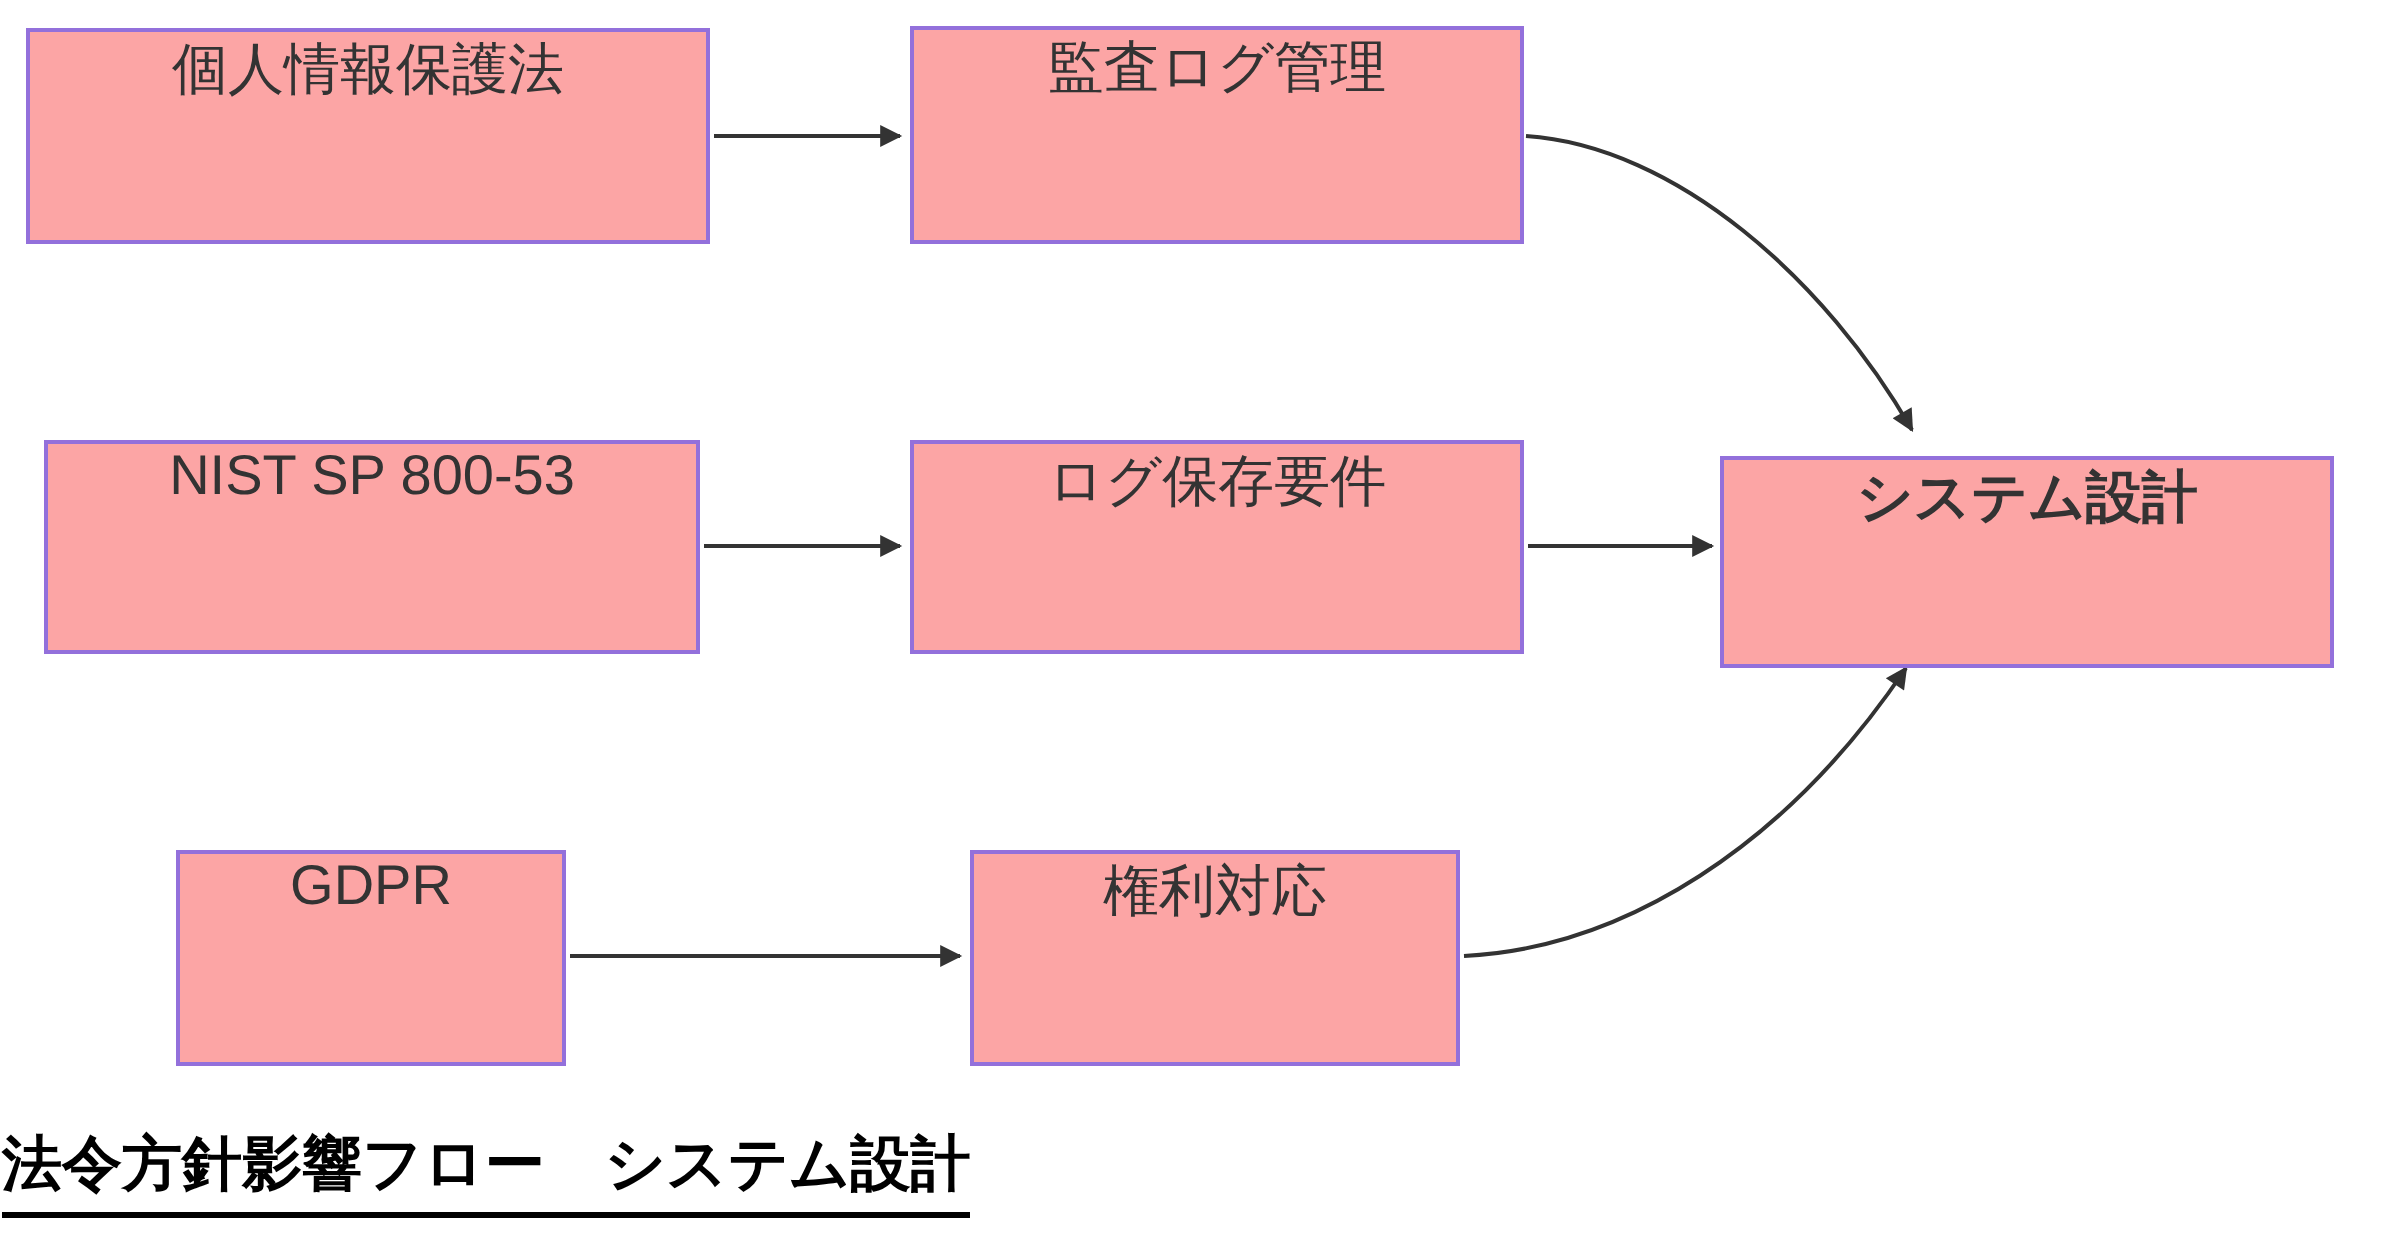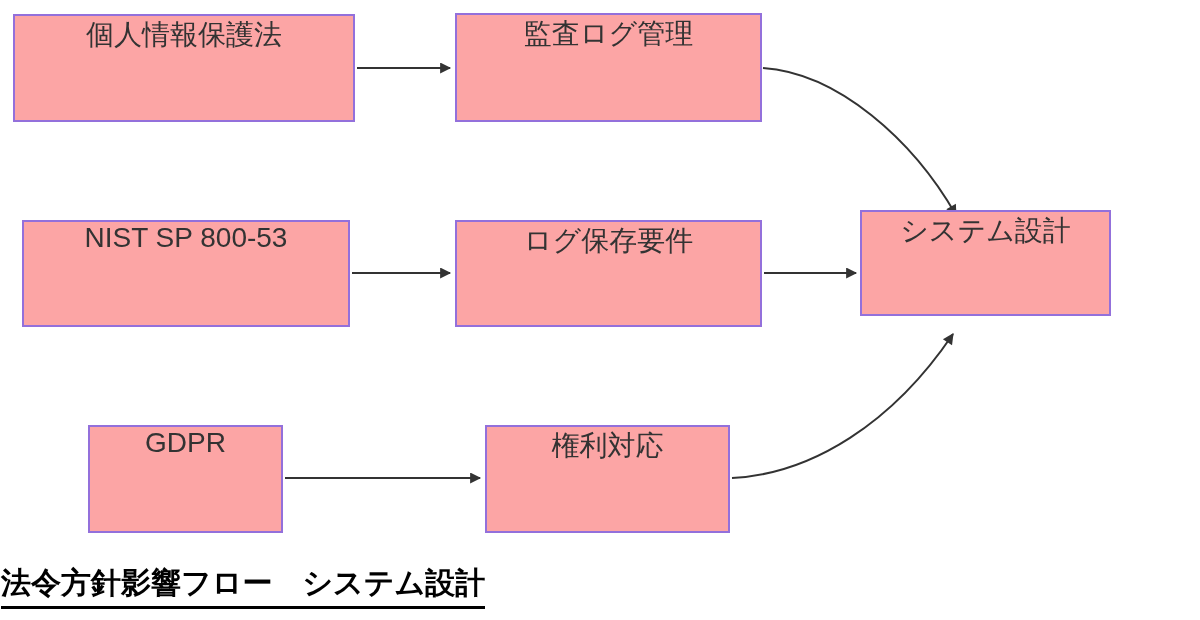--- a/index.html
+++ b/index.html
@@ -33,21 +33,21 @@
     display: flex;
     align-items: flex-start;
     justify-content: center;
     text-align: center;
     white-space: nowrap;
   }
   .n1 { left: 13px;  top: 14px;  width: 342px; height: 108px; }
   .n2 { left: 455px; top: 13px;  width: 307px; height: 109px; }
   .n3 { left: 22px;  top: 220px; width: 328px; height: 107px; }
   .n4 { left: 455px; top: 220px; width: 307px; height: 107px; }
-  .n5 { left: 860px; top: 210px; width: 251px; height: 106px; }
+  .n5 { left: 860px; top: 228px; width: 307px; height: 106px; font-weight: bold; }
   .n6 { left: 88px;  top: 425px; width: 195px; height: 108px; }
   .n7 { left: 485px; top: 425px; width: 245px; height: 108px; }
   .caption {
     position: absolute;
     left: 1px;
     top: 566px;
     font-size: 30px;
     font-weight: bold;
     color: #000000;
     line-height: 1.15;

